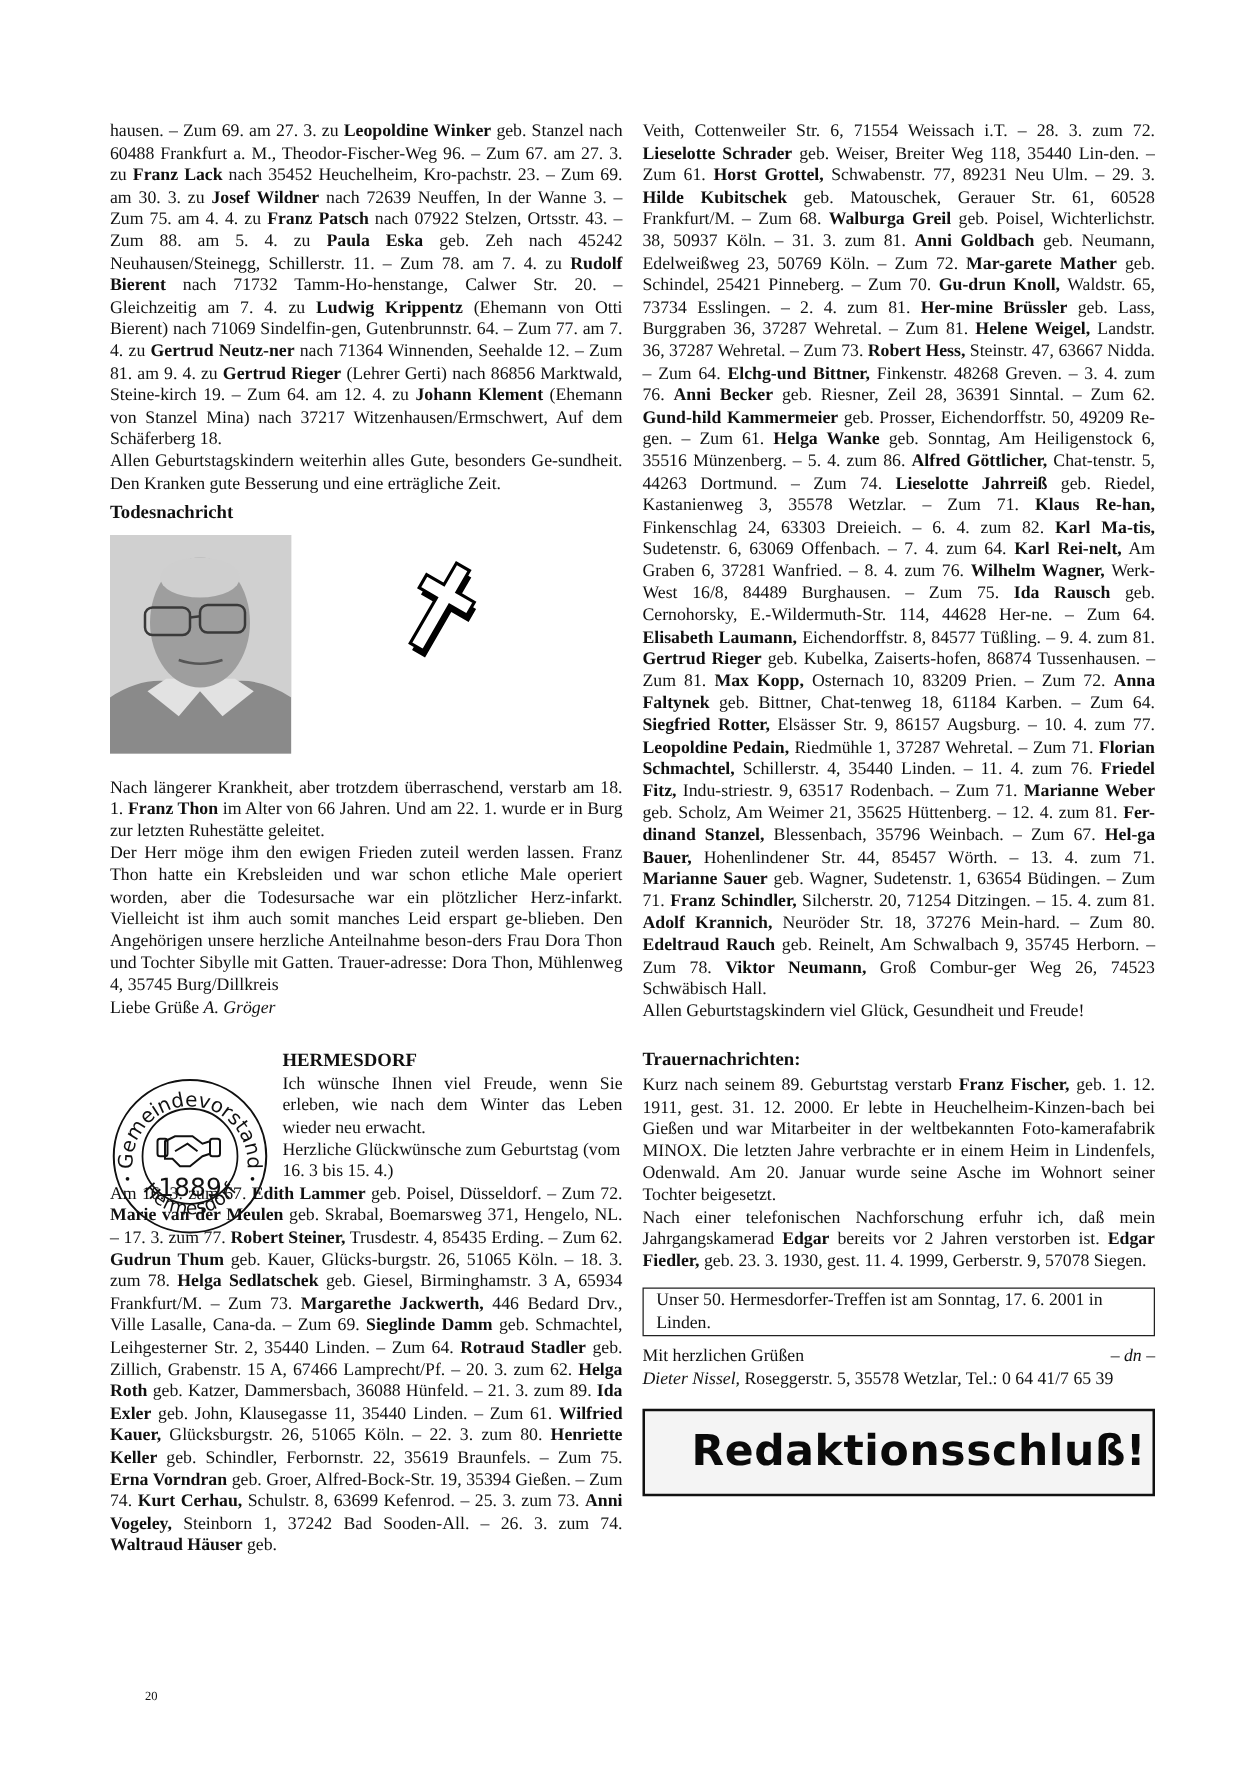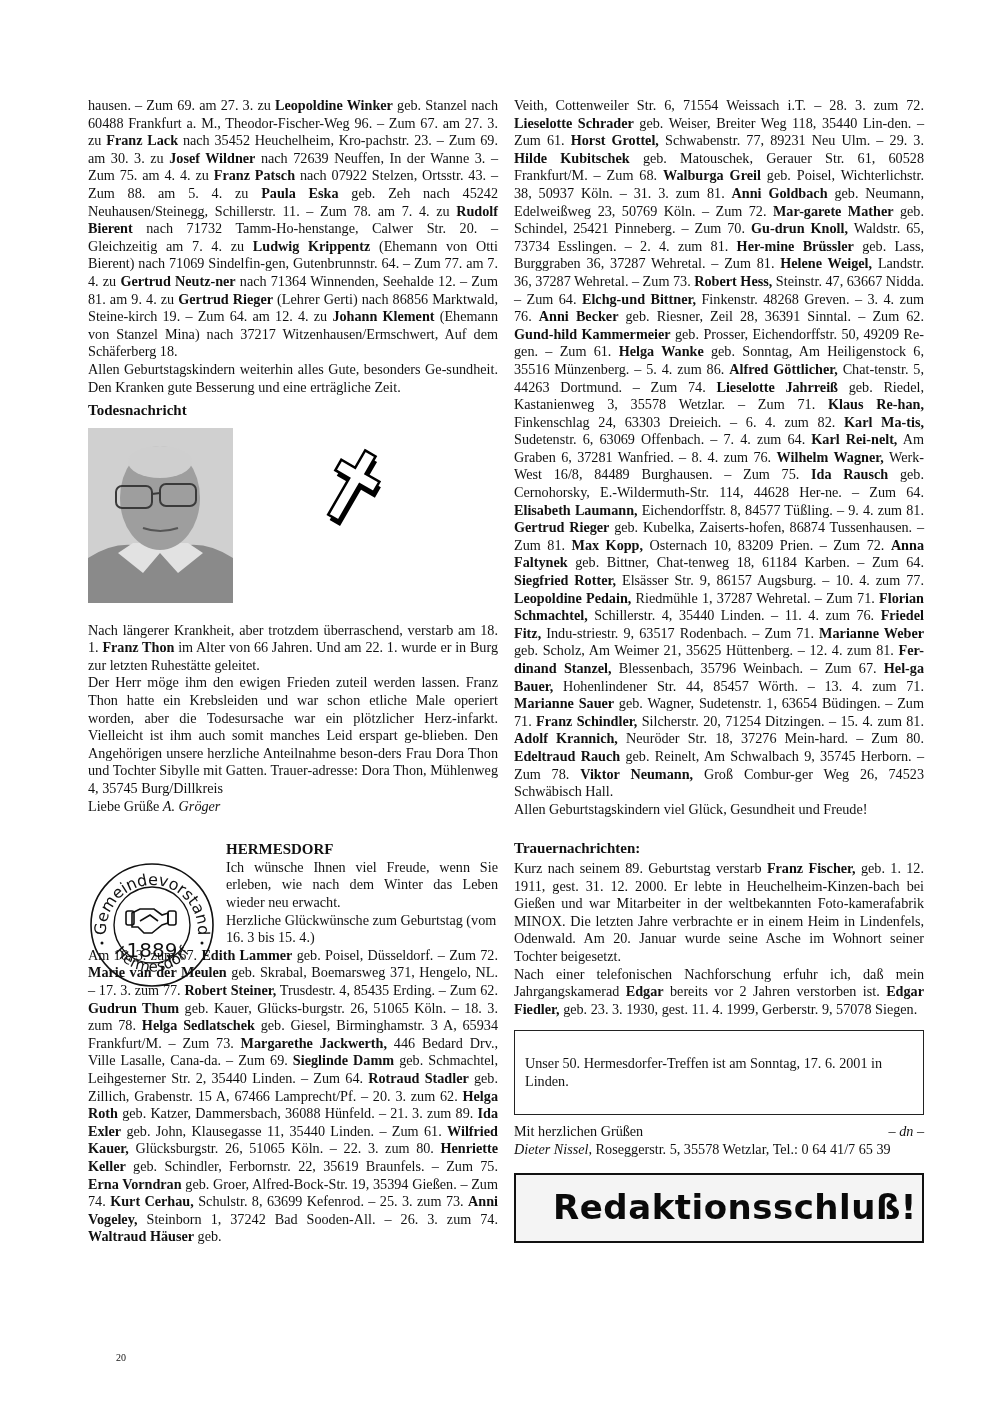--- a/index.html
+++ b/index.html
@@ -13,21 +13,21 @@
   .h{font-weight:bold;font-size:15px;margin-top:6px;margin-bottom:2px;}
   .obit-row{position:relative;height:200px;margin-top:0;}
   .photo{position:absolute;left:0;top:6px;width:145px;height:175px;overflow:hidden;background:#bdbdbd;}
   .cross{position:absolute;left:228px;top:18px;width:70px;height:90px;}
   .poem{position:absolute;left:160px;top:138px;font-style:italic;font-size:14px;line-height:17px;text-align:left;}
   .sig{text-align:left;}
   .herm{position:relative;margin-top:26px;}
   .stamp{position:absolute;left:0;top:20px;width:128px;height:128px;}
   .herm-text{margin-left:138px;}
   .herm-title{font-weight:bold;font-size:15px;margin-bottom:0;}
-  .notice{border:1.3px solid #222;padding:24px 10px;margin-top:12px;margin-bottom:8px;text-align:left;}
+  .notice{border:1.3px solid #222;padding:1px 10px;margin-top:12px;margin-bottom:8px;text-align:left;}
   .sign-row{display:flex;justify-content:space-between;}
   .redbox{margin-top:14px;border:2px solid #111;background:#f4f4f4;height:66px;display:flex;align-items:center;justify-content:center;}
   .redtext{font-family:"DejaVu Sans","Liberation Sans",sans-serif;font-weight:900;font-size:34px;letter-spacing:0.5px;color:#0a0a0a;margin-left:32px;}
   .pageno{position:absolute;left:88px;top:1352px;font-size:10px;margin-left:28px;}
 </style>
 </head>
 <body>
 
 <div class="col col-left">
   <p>hausen. – Zum 69. am 27. 3. zu <b>Leopoldine Winker</b> geb. Stanzel nach 60488 Frankfurt a. M., Theodor-Fischer-Weg 96. – Zum 67. am 27. 3. zu <b>Franz Lack</b> nach 35452 Heuchelheim, Kro-pachstr. 23. – Zum 69. am 30. 3. zu <b>Josef Wildner</b> nach 72639 Neuffen, In der Wanne 3. – Zum 75. am 4. 4. zu <b>Franz Patsch</b> nach 07922 Stelzen, Ortsstr. 43. – Zum 88. am 5. 4. zu <b>Paula Eska</b> geb. Zeh nach 45242 Neuhausen/Steinegg, Schillerstr. 11. – Zum 78. am 7. 4. zu <b>Rudolf Bierent</b> nach 71732 Tamm-Ho-henstange, Calwer Str. 20. – Gleichzeitig am 7. 4. zu <b>Ludwig Krippentz</b> (Ehemann von Otti Bierent) nach 71069 Sindelfin-gen, Gutenbrunnstr. 64. – Zum 77. am 7. 4. zu <b>Gertrud Neutz-ner</b> nach 71364 Winnenden, Seehalde 12. – Zum 81. am 9. 4. zu <b>Gertrud Rieger</b> (Lehrer Gerti) nach 86856 Marktwald, Steine-kirch 19. – Zum 64. am 12. 4. zu <b>Johann Klement</b> (Ehemann von Stanzel Mina) nach 37217 Witzenhausen/Ermschwert, Auf dem Schäferberg 18.</p>

